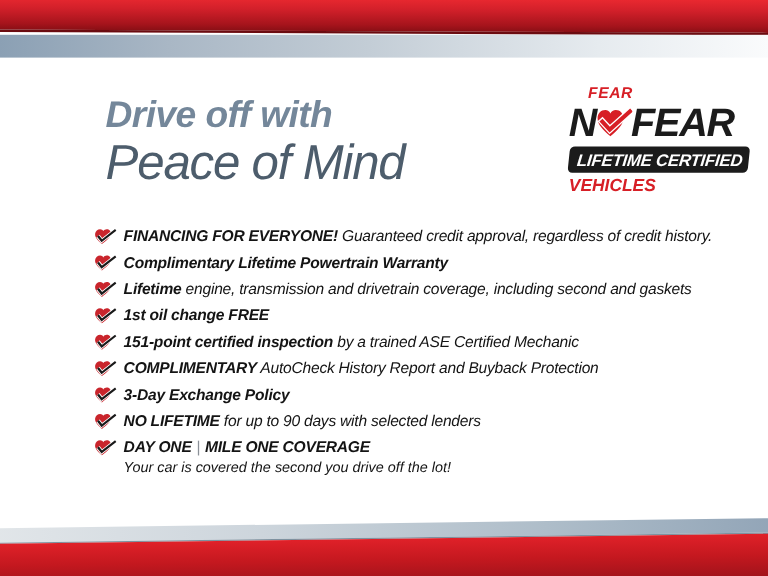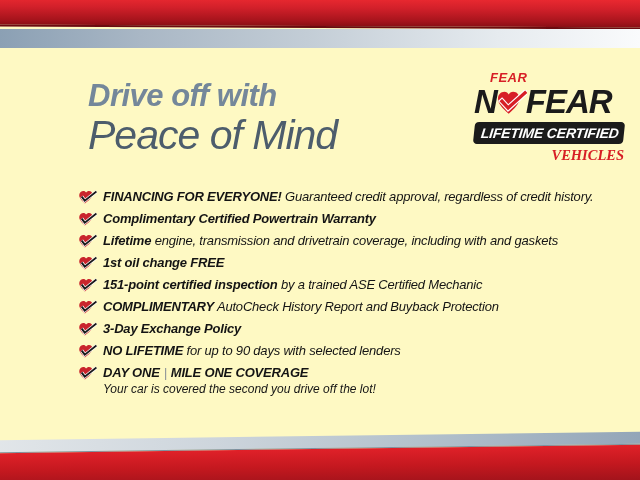--- a/index.html
+++ b/index.html
@@ -1,17 +1,17 @@
 <!DOCTYPE html>
 <html><head>
 <meta charset="utf-8">
 <style>
   html,body{margin:0;padding:0;background:#e9e9e9;}
   .canvas{
-    position:relative;width:640px;height:480px;background:#fef9c3;
+    position:relative;width:640px;height:480px;background:#ffffff;
     overflow:hidden;font-family:"Liberation Sans",sans-serif;font-style:italic;
     margin:0 auto;
   }
   
   .band-top-red{
     position:absolute;left:-12px;right:-12px;top:-3px;height:29px;
     background:linear-gradient(180deg,#ee2a31 0%,#d2202a 38%,#a6141c 82%,#8a0f15 100%);
     border-bottom:2px solid #6b0b10;
     transform:rotate(0.25deg);
   }
@@ -53,22 +53,22 @@
     display:flex;align-items:center;color:#1b1b1b;font-weight:700;
     font-size:33px;letter-spacing:-1px;line-height:34px;margin-top:0px;
   }
   .logo .nofear svg{margin:2px -1px 0 -1px;}
   .logo .banner{
     background:#1b1b1b;color:#ffffff;font-weight:700;font-size:14px;
     letter-spacing:-0.2px;padding:3px 6px 3px 7px;border-radius:4px;
     transform:skewX(-6deg);margin-top:3px;text-align:center;white-space:nowrap;
   }
   .logo .vehicles{
-    color:#d71f26;font-weight:700;font-size:14.5px;text-align:right;
-    margin-top:3px;letter-spacing:0;font-family:Liberation Serif, serif;
+    color:#d71f26;font-weight:700;font-size:14.5px;
+    margin-top:3px;letter-spacing:0;
   }
   
   .benefits{position:absolute;left:78px;top:189px;right:24px;}
   .item{display:flex;align-items:flex-start;margin-bottom:6px;}
   .item .hc{flex:0 0 auto;margin-top:1px;margin-right:6px;transform:skewX(-6deg);}
   .item .line{font-size:13px;line-height:15px;color:#141414;letter-spacing:-0.2px;}
   .item b{font-weight:700;}
   .item .sep{color:#8a9097;font-weight:400;padding:0 4px;}
   .item .note{font-size:12px;line-height:15px;color:#141414;margin-top:2px;font-weight:400;}
 </style>
@@ -114,30 +114,30 @@
         </svg>
       <div class="line"><b>FINANCING FOR EVERYONE!</b><span> Guaranteed credit approval, regardless of credit history.</span></div>
     </div>
 
     <div class="item">
       <svg class="hc" viewBox="0 0 24 19" width="19" height="15">
           <path d="M9.5 17 C5 13 1.2 10 1.2 6 C1.2 3.2 3.4 1.2 6 1.2 C7.5 1.2 8.8 2 9.5 3.2 C10.2 2 11.5 1.2 13 1.2 C15.6 1.2 17.8 3.2 17.8 6 C17.8 10 14 13 9.5 17 Z" fill="#c9252c"></path>
           <path d="M4.5 8.5 L9 13.5 L22.5 2" fill="none" stroke="#ffffff" stroke-width="4.2"></path>
           <path d="M4.5 8.5 L9 13.5 L22.5 2" fill="none" stroke="#1a1a1a" stroke-width="2.4"></path>
         </svg>
-      <div class="line"><b>Complimentary Certified Powertrain Warranty</b><span></span></div>
+      <div class="line"><b>Complimentary Lifetime Powertrain Warranty</b><span></span></div>
     </div>
 
     <div class="item">
       <svg class="hc" viewBox="0 0 24 19" width="19" height="15">
           <path d="M9.5 17 C5 13 1.2 10 1.2 6 C1.2 3.2 3.4 1.2 6 1.2 C7.5 1.2 8.8 2 9.5 3.2 C10.2 2 11.5 1.2 13 1.2 C15.6 1.2 17.8 3.2 17.8 6 C17.8 10 14 13 9.5 17 Z" fill="#c9252c"></path>
           <path d="M4.5 8.5 L9 13.5 L22.5 2" fill="none" stroke="#ffffff" stroke-width="4.2"></path>
           <path d="M4.5 8.5 L9 13.5 L22.5 2" fill="none" stroke="#1a1a1a" stroke-width="2.4"></path>
         </svg>
-      <div class="line"><b>Lifetime</b><span> engine, transmission and drivetrain coverage, including with and gaskets</span></div>
+      <div class="line"><b>Lifetime</b><span> engine, transmission and drivetrain coverage, including second and gaskets</span></div>
     </div>
 
     <div class="item">
       <svg class="hc" viewBox="0 0 24 19" width="19" height="15">
           <path d="M9.5 17 C5 13 1.2 10 1.2 6 C1.2 3.2 3.4 1.2 6 1.2 C7.5 1.2 8.8 2 9.5 3.2 C10.2 2 11.5 1.2 13 1.2 C15.6 1.2 17.8 3.2 17.8 6 C17.8 10 14 13 9.5 17 Z" fill="#c9252c"></path>
           <path d="M4.5 8.5 L9 13.5 L22.5 2" fill="none" stroke="#ffffff" stroke-width="4.2"></path>
           <path d="M4.5 8.5 L9 13.5 L22.5 2" fill="none" stroke="#1a1a1a" stroke-width="2.4"></path>
         </svg>
       <div class="line"><b>1st oil change FREE</b><span></span></div>
     </div>

